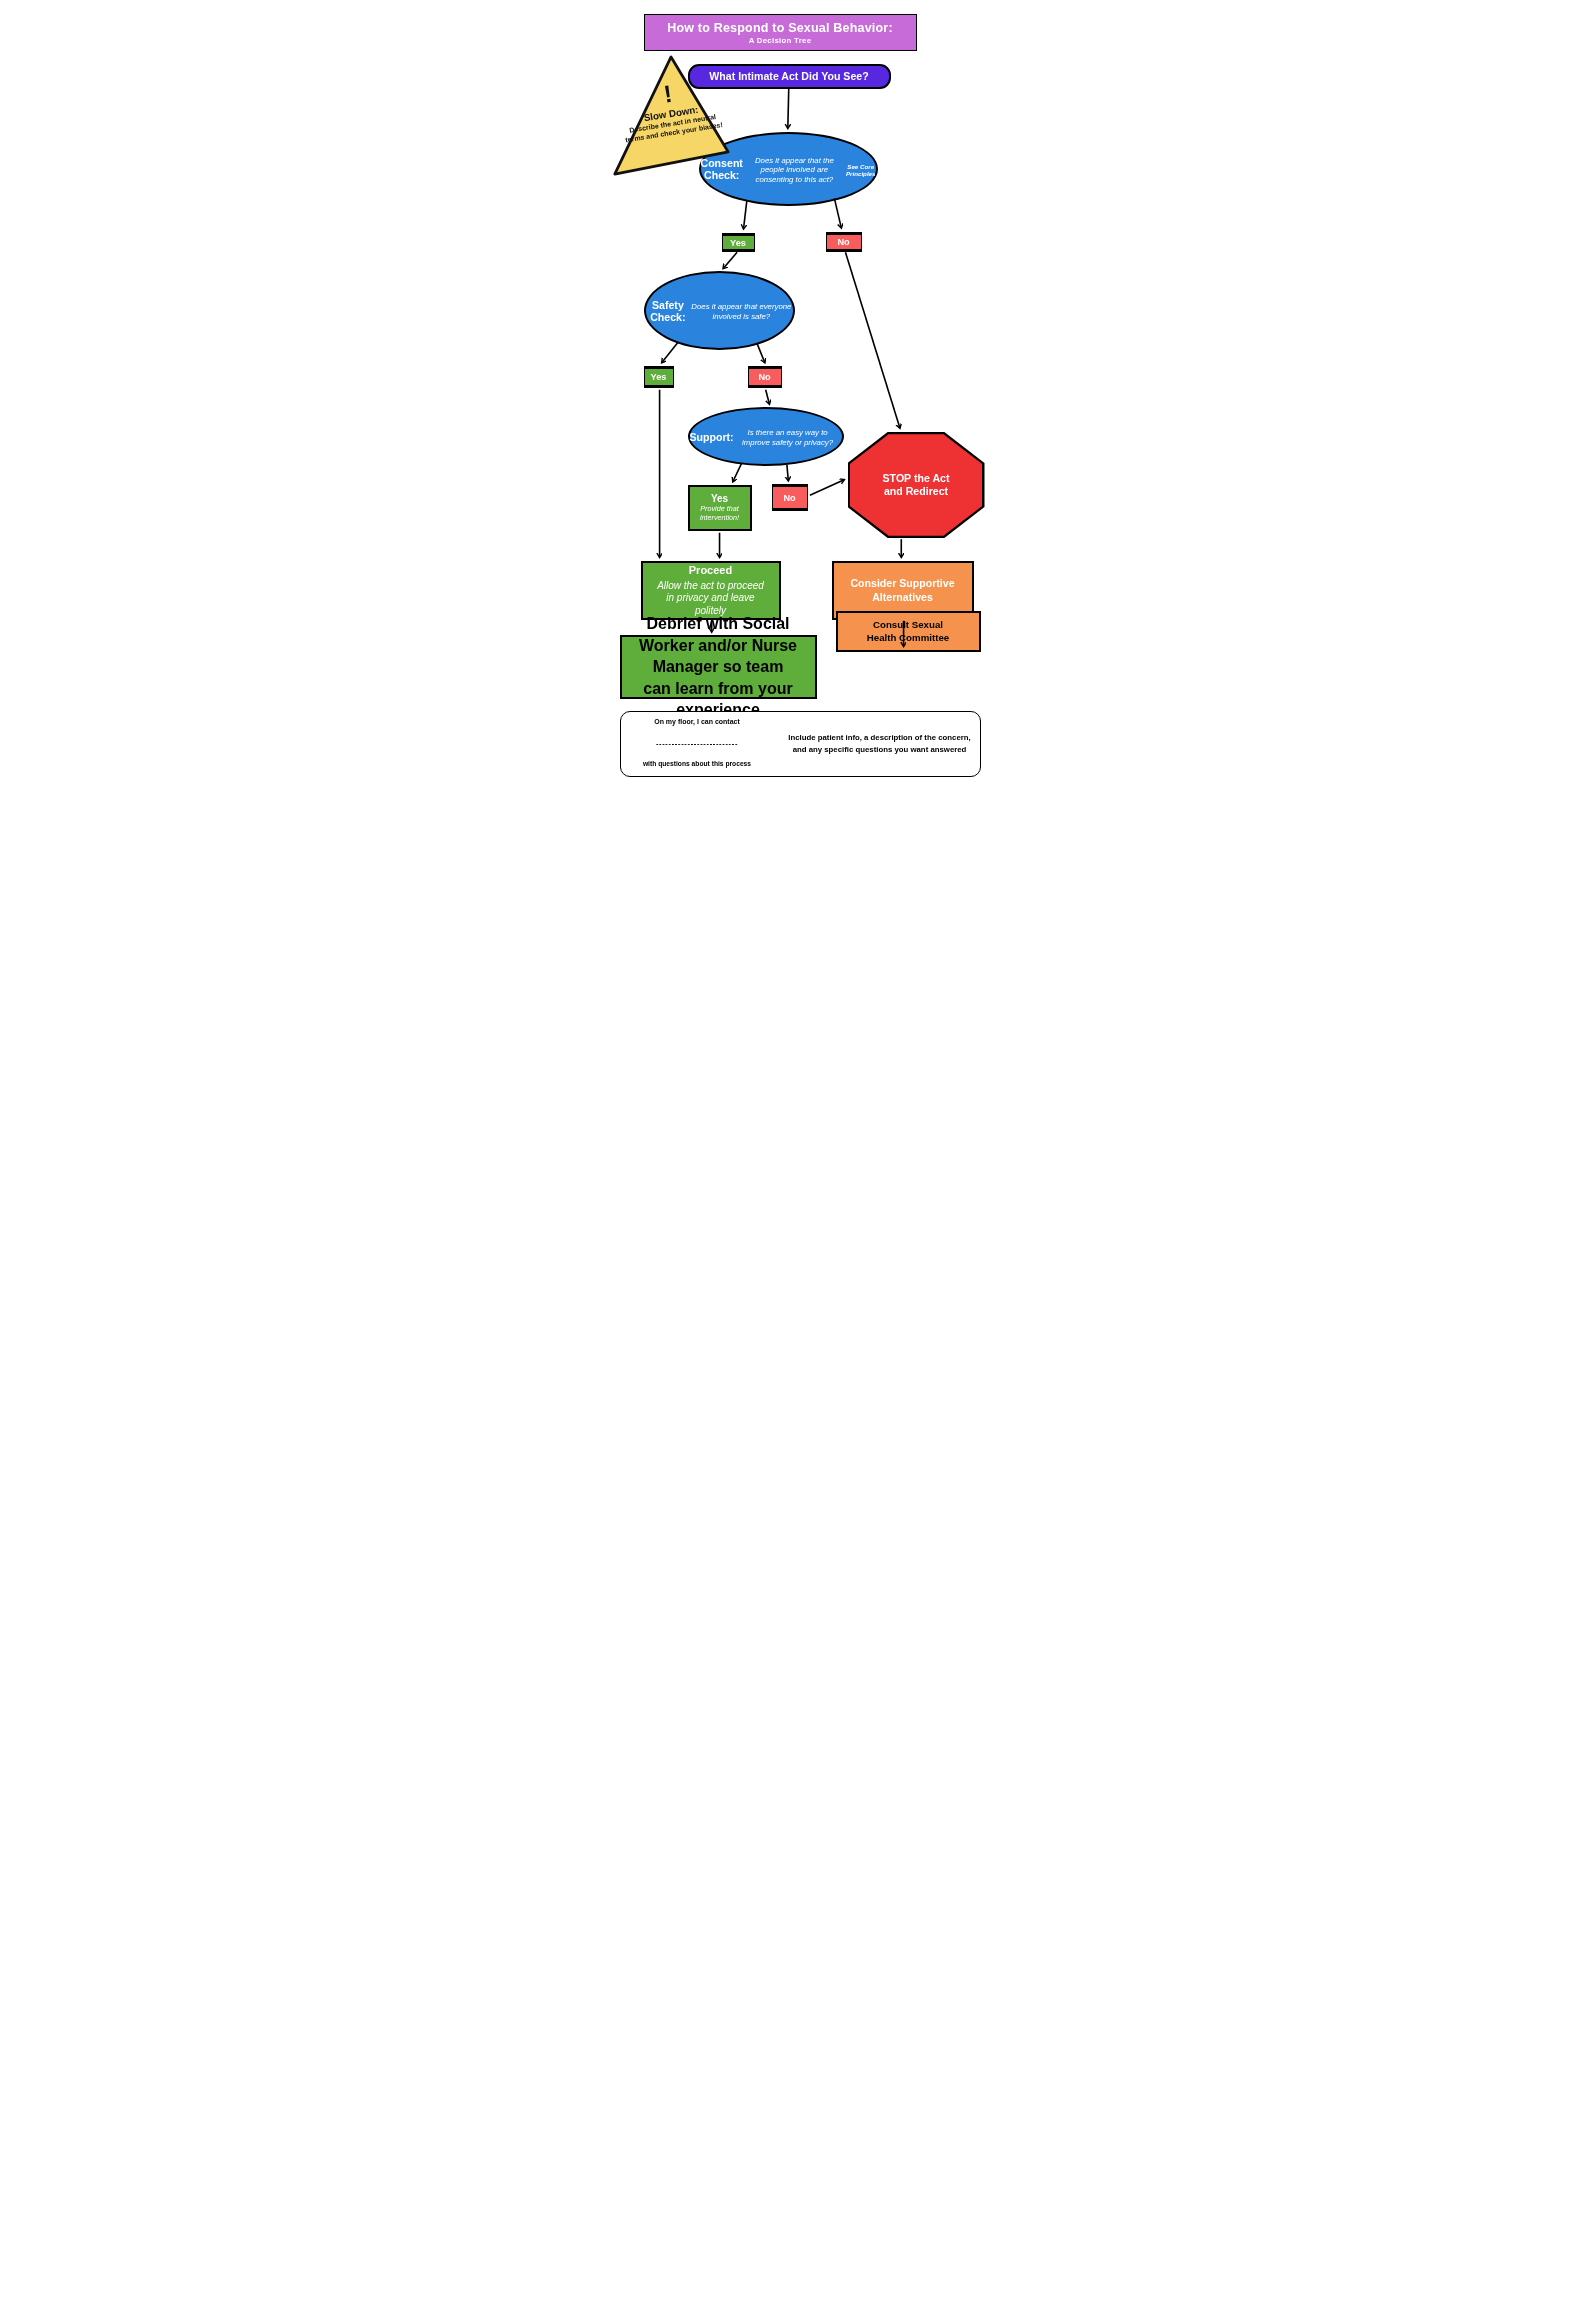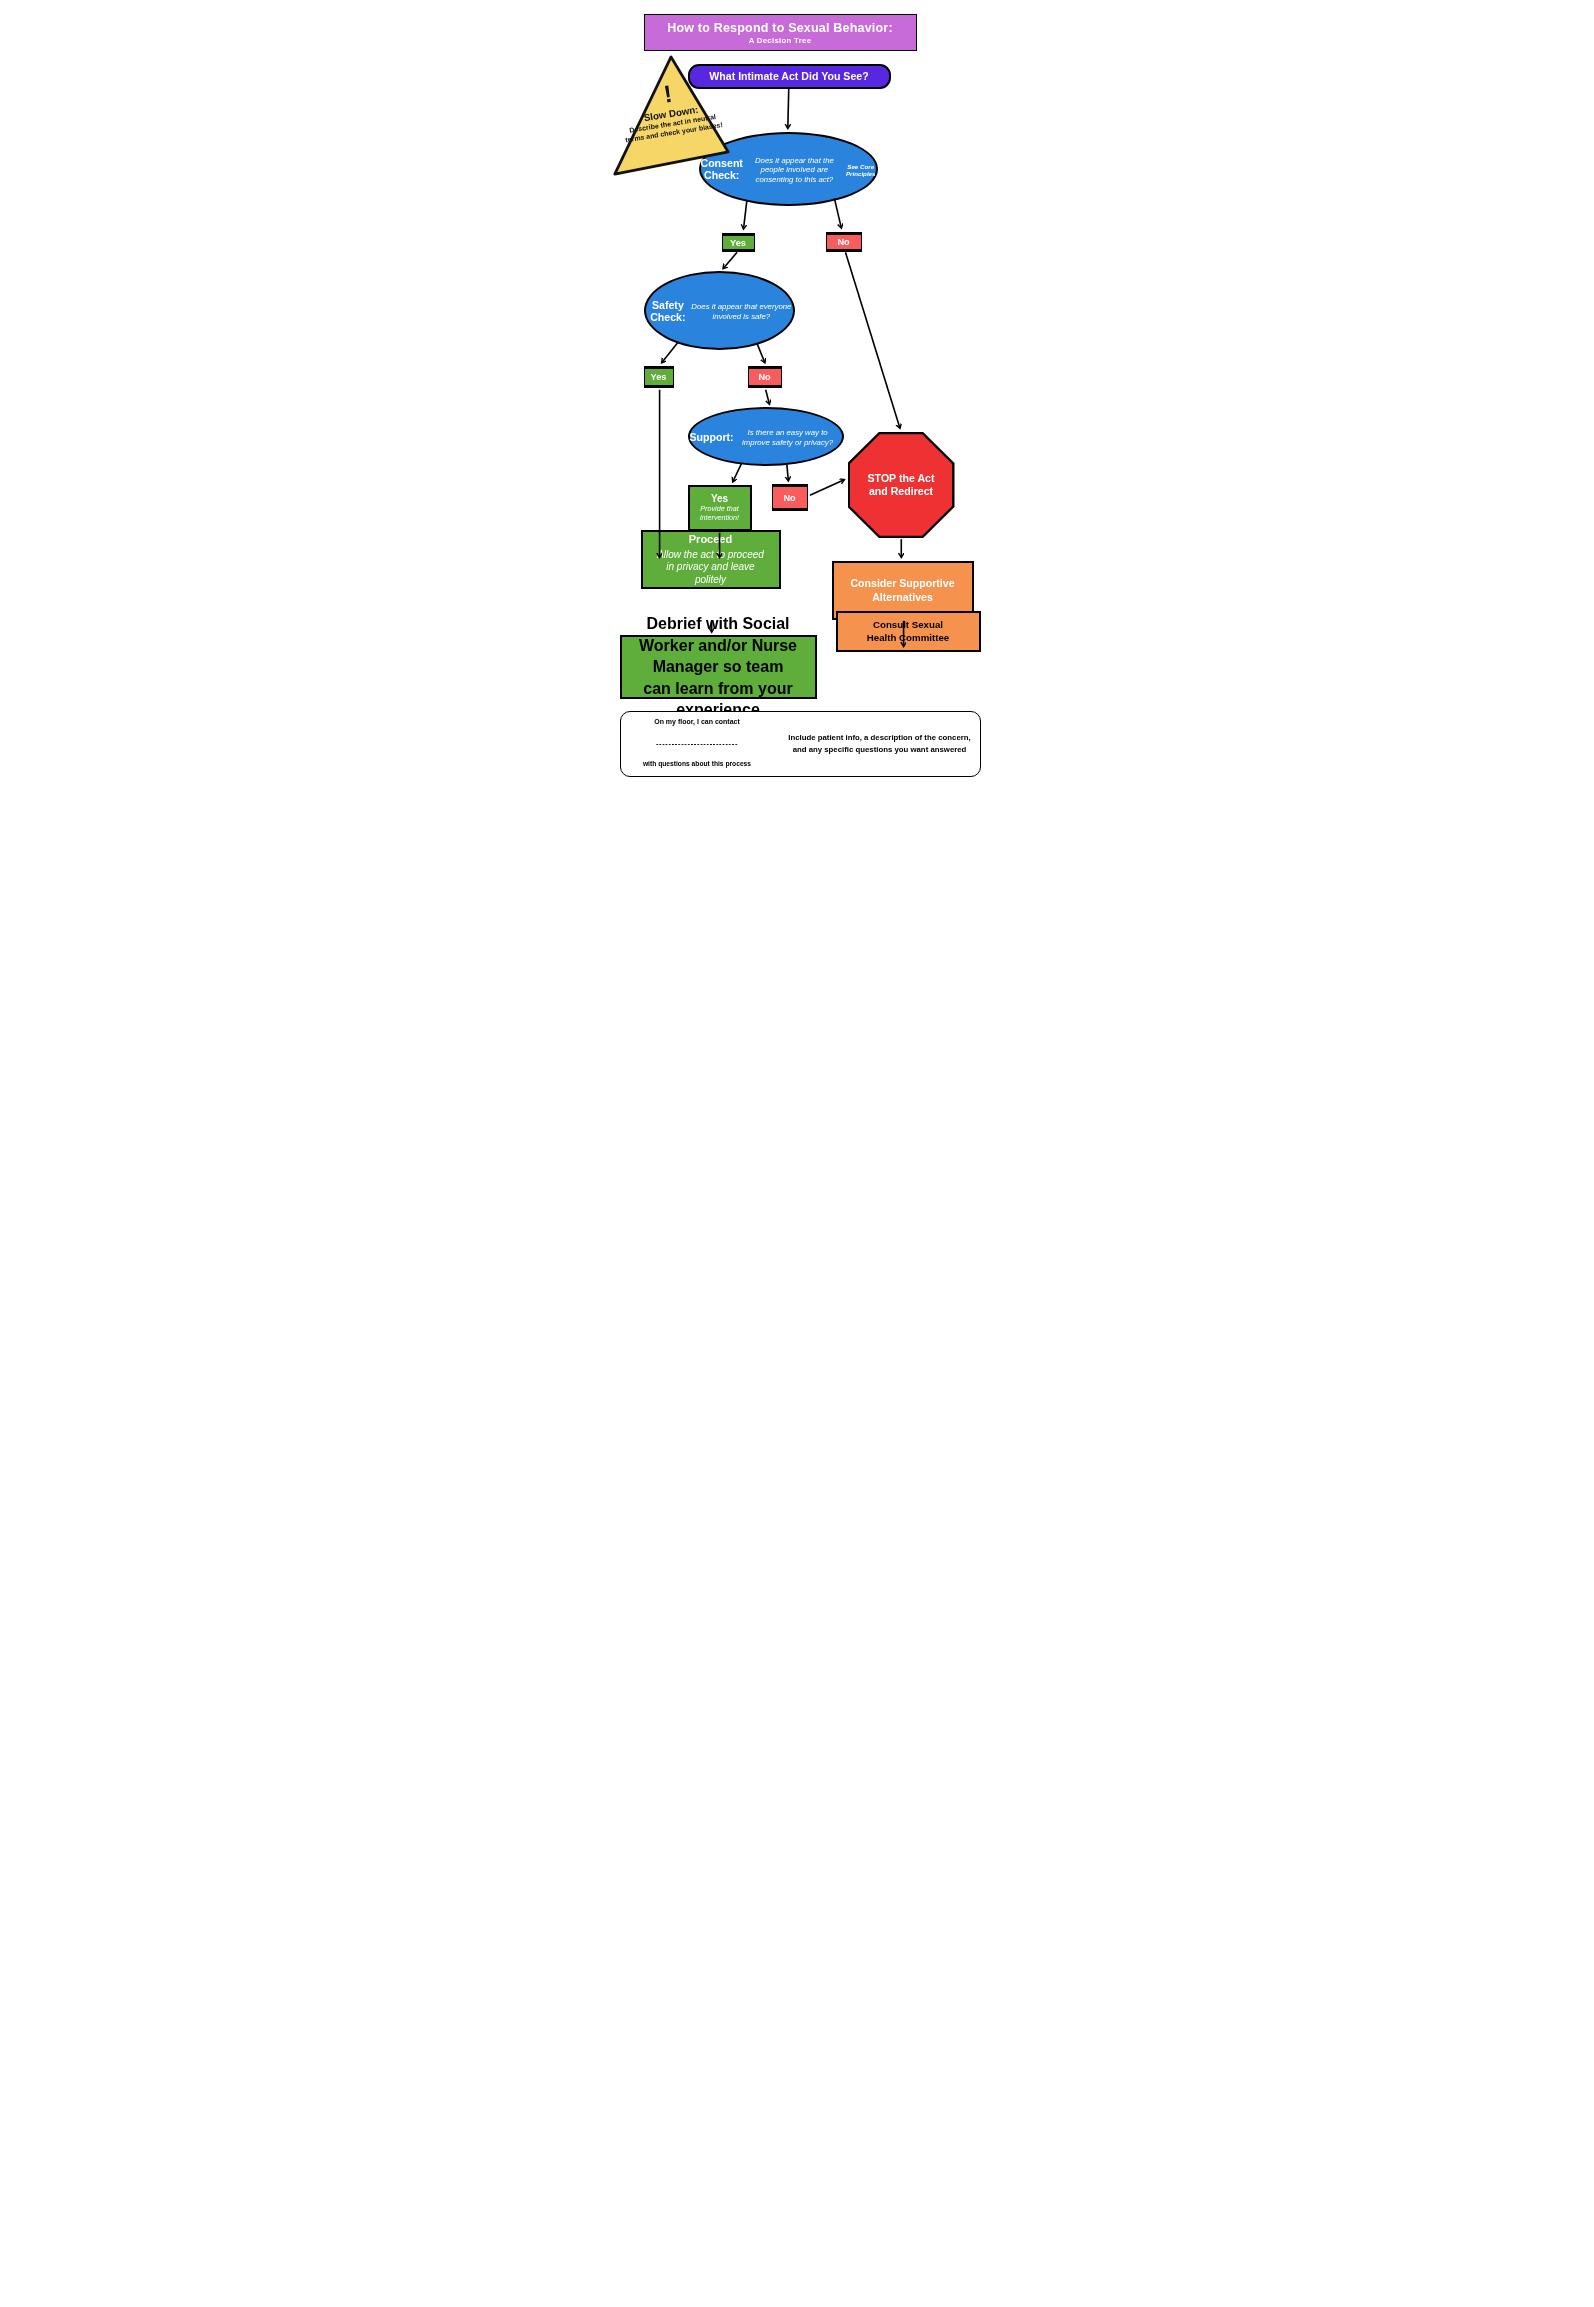--- a/index.html
+++ b/index.html
@@ -77,41 +77,41 @@
   .yesbig{
     left:90px;top:485px;width:64px;height:46px;
     background:var(--c-yes_green,#5fad3a);
     border:2.3px solid #000;box-sizing:border-box;
     display:flex;flex-direction:column;align-items:center;justify-content:center;
     color:#fff;text-align:center;
   }
   .yesbig .yt{font-weight:bold;font-size:10px;}
   .yesbig .ys{font-style:italic;font-size:7.2px;line-height:1.2;margin-top:0.9px;}
   
-  .octo{left:250px;top:432px;width:107px;height:106px;}
+  .octo{left:250px;top:432px;width:107px;height:106px;padding-left:30px;}
   .octo .oc-outer,.octo .oc-inner{
     position:absolute;
     clip-path:polygon(29.3% 0%,70.7% 0%,100% 29.3%,100% 70.7%,70.7% 100%,29.3% 100%,0% 70.7%,0% 29.3%);
   }
   .octo .oc-outer{inset:0;background:#000;}
   .octo .oc-inner{inset:2.3px;background:var(--c-stop_red,#ee3133);}
   .octo .ot{
     position:absolute;inset:0;
     display:flex;align-items:center;justify-content:center;
     color:#fff;font-weight:bold;font-size:10.6px;text-align:center;line-height:1.25;
   }
   .octo .ot span{max-width:81px;}
   
   .bigbox{
     border:2.3px solid #000;box-sizing:border-box;
     display:flex;flex-direction:column;align-items:center;justify-content:center;
     text-align:center;
   }
   .proceed{
-    left:43px;top:530px;width:140px;height:59px;
+    left:43px;top:561px;width:140px;height:59px;
     background:var(--c-yes_green,#5fad3a);color:#fff;
   }
   .proceed .pt{font-weight:bold;font-size:11px;}
   .proceed .ps{font-style:italic;font-size:10px;line-height:1.25;margin-top:3.7px;max-width:115px;}
   .consider{
     left:234px;top:561px;width:142px;height:59px;
     background:var(--c-action_orange,#f5934e);color:#fff;
     font-weight:bold;font-size:10.6px;line-height:1.3;
   }
   .consider span{max-width:120px;}

